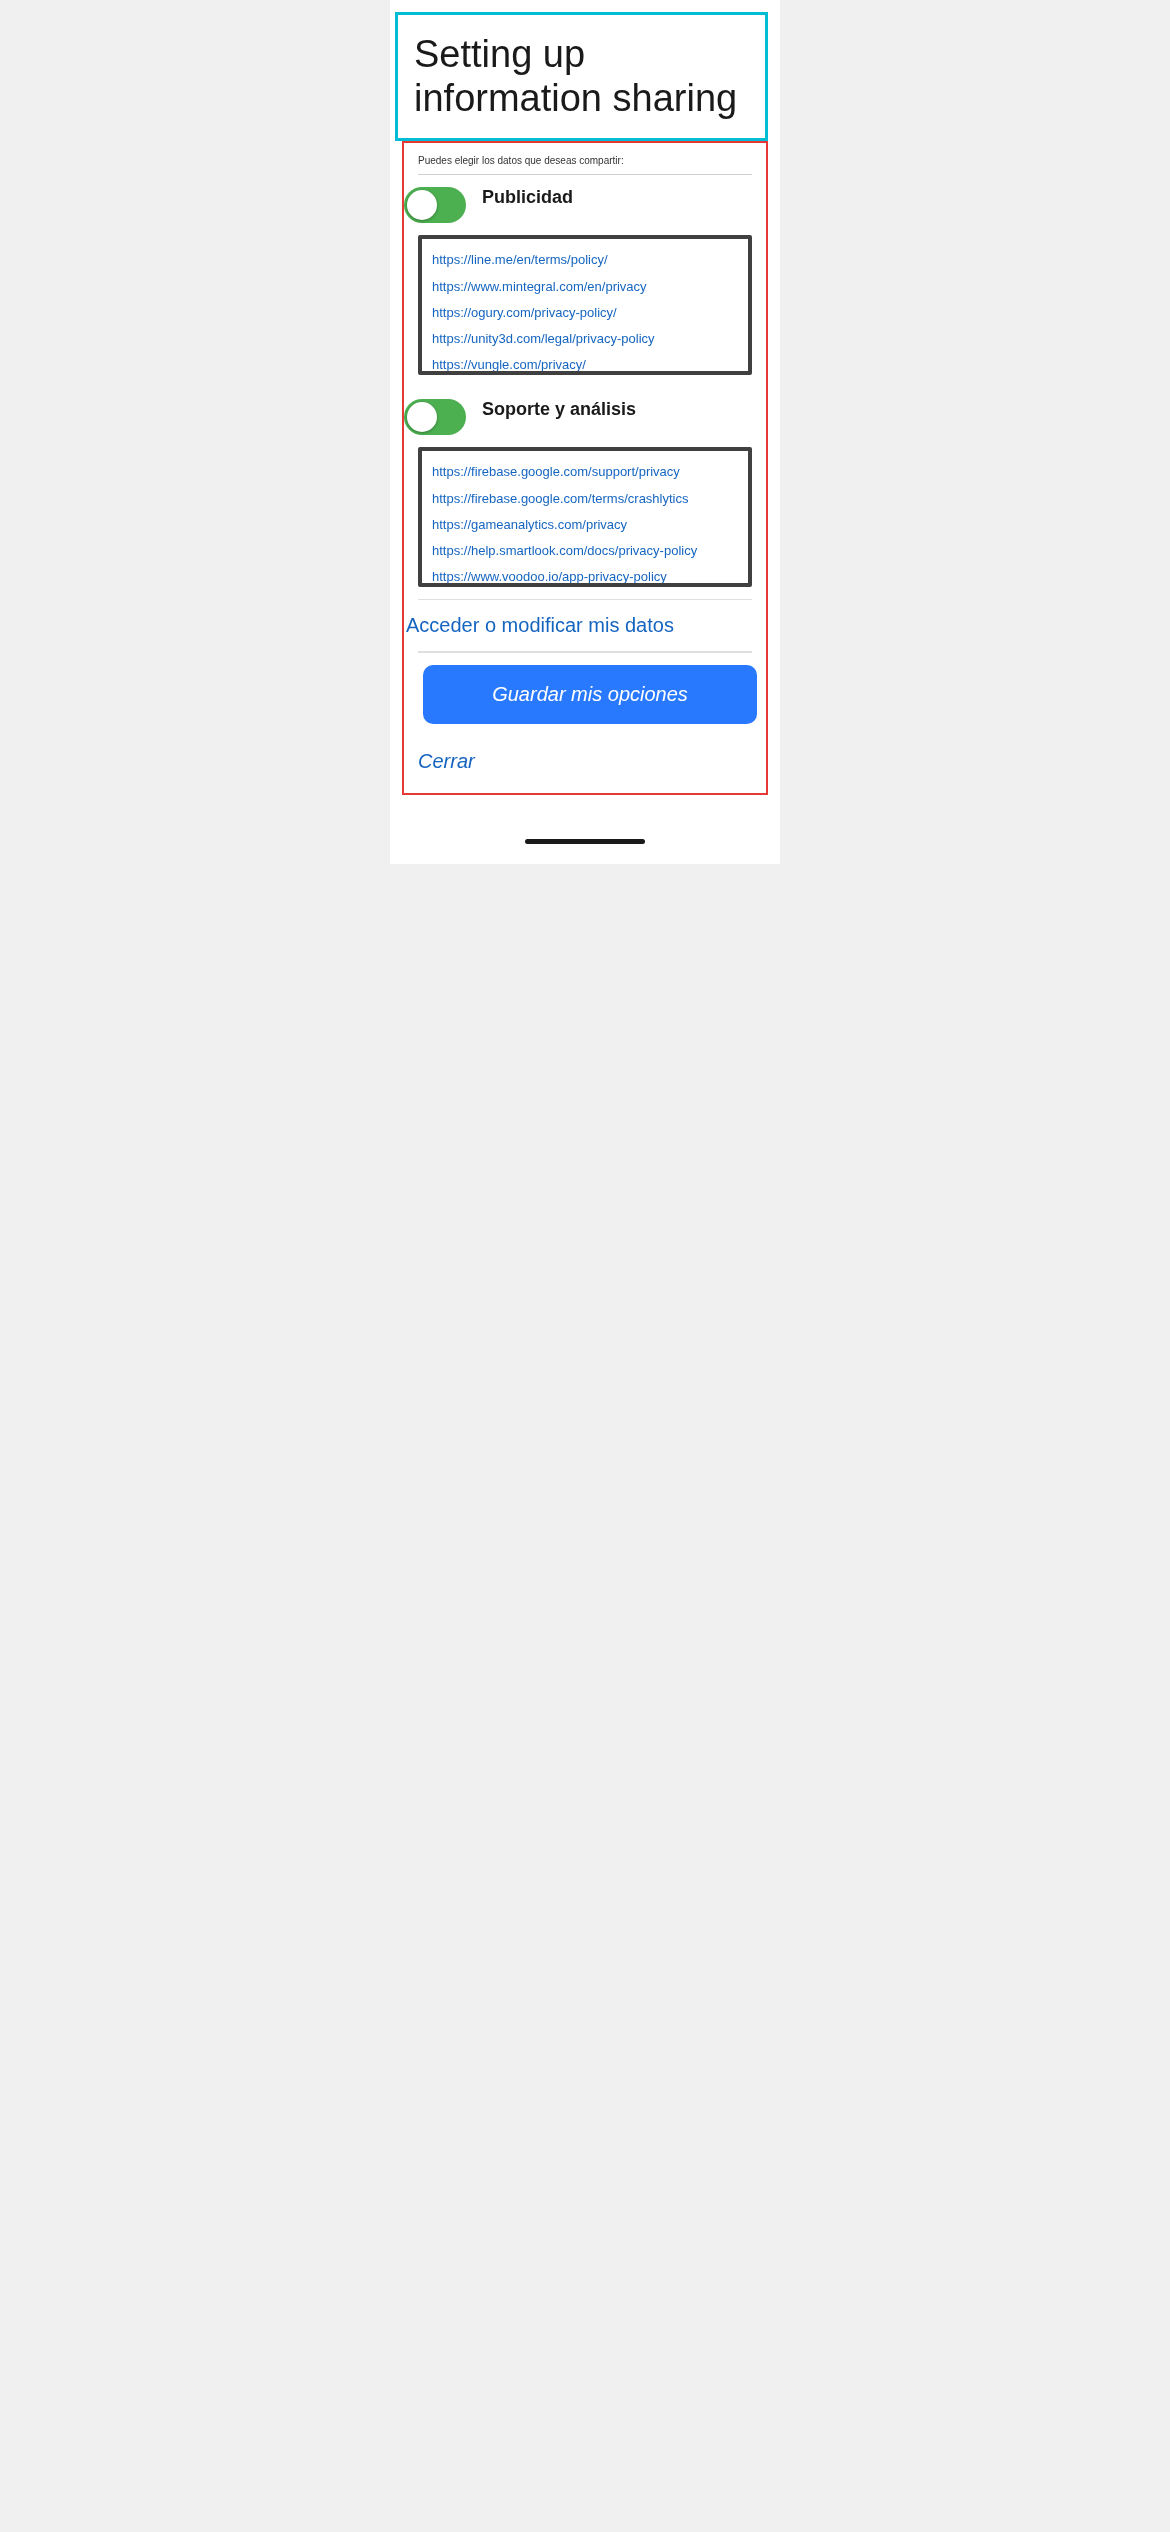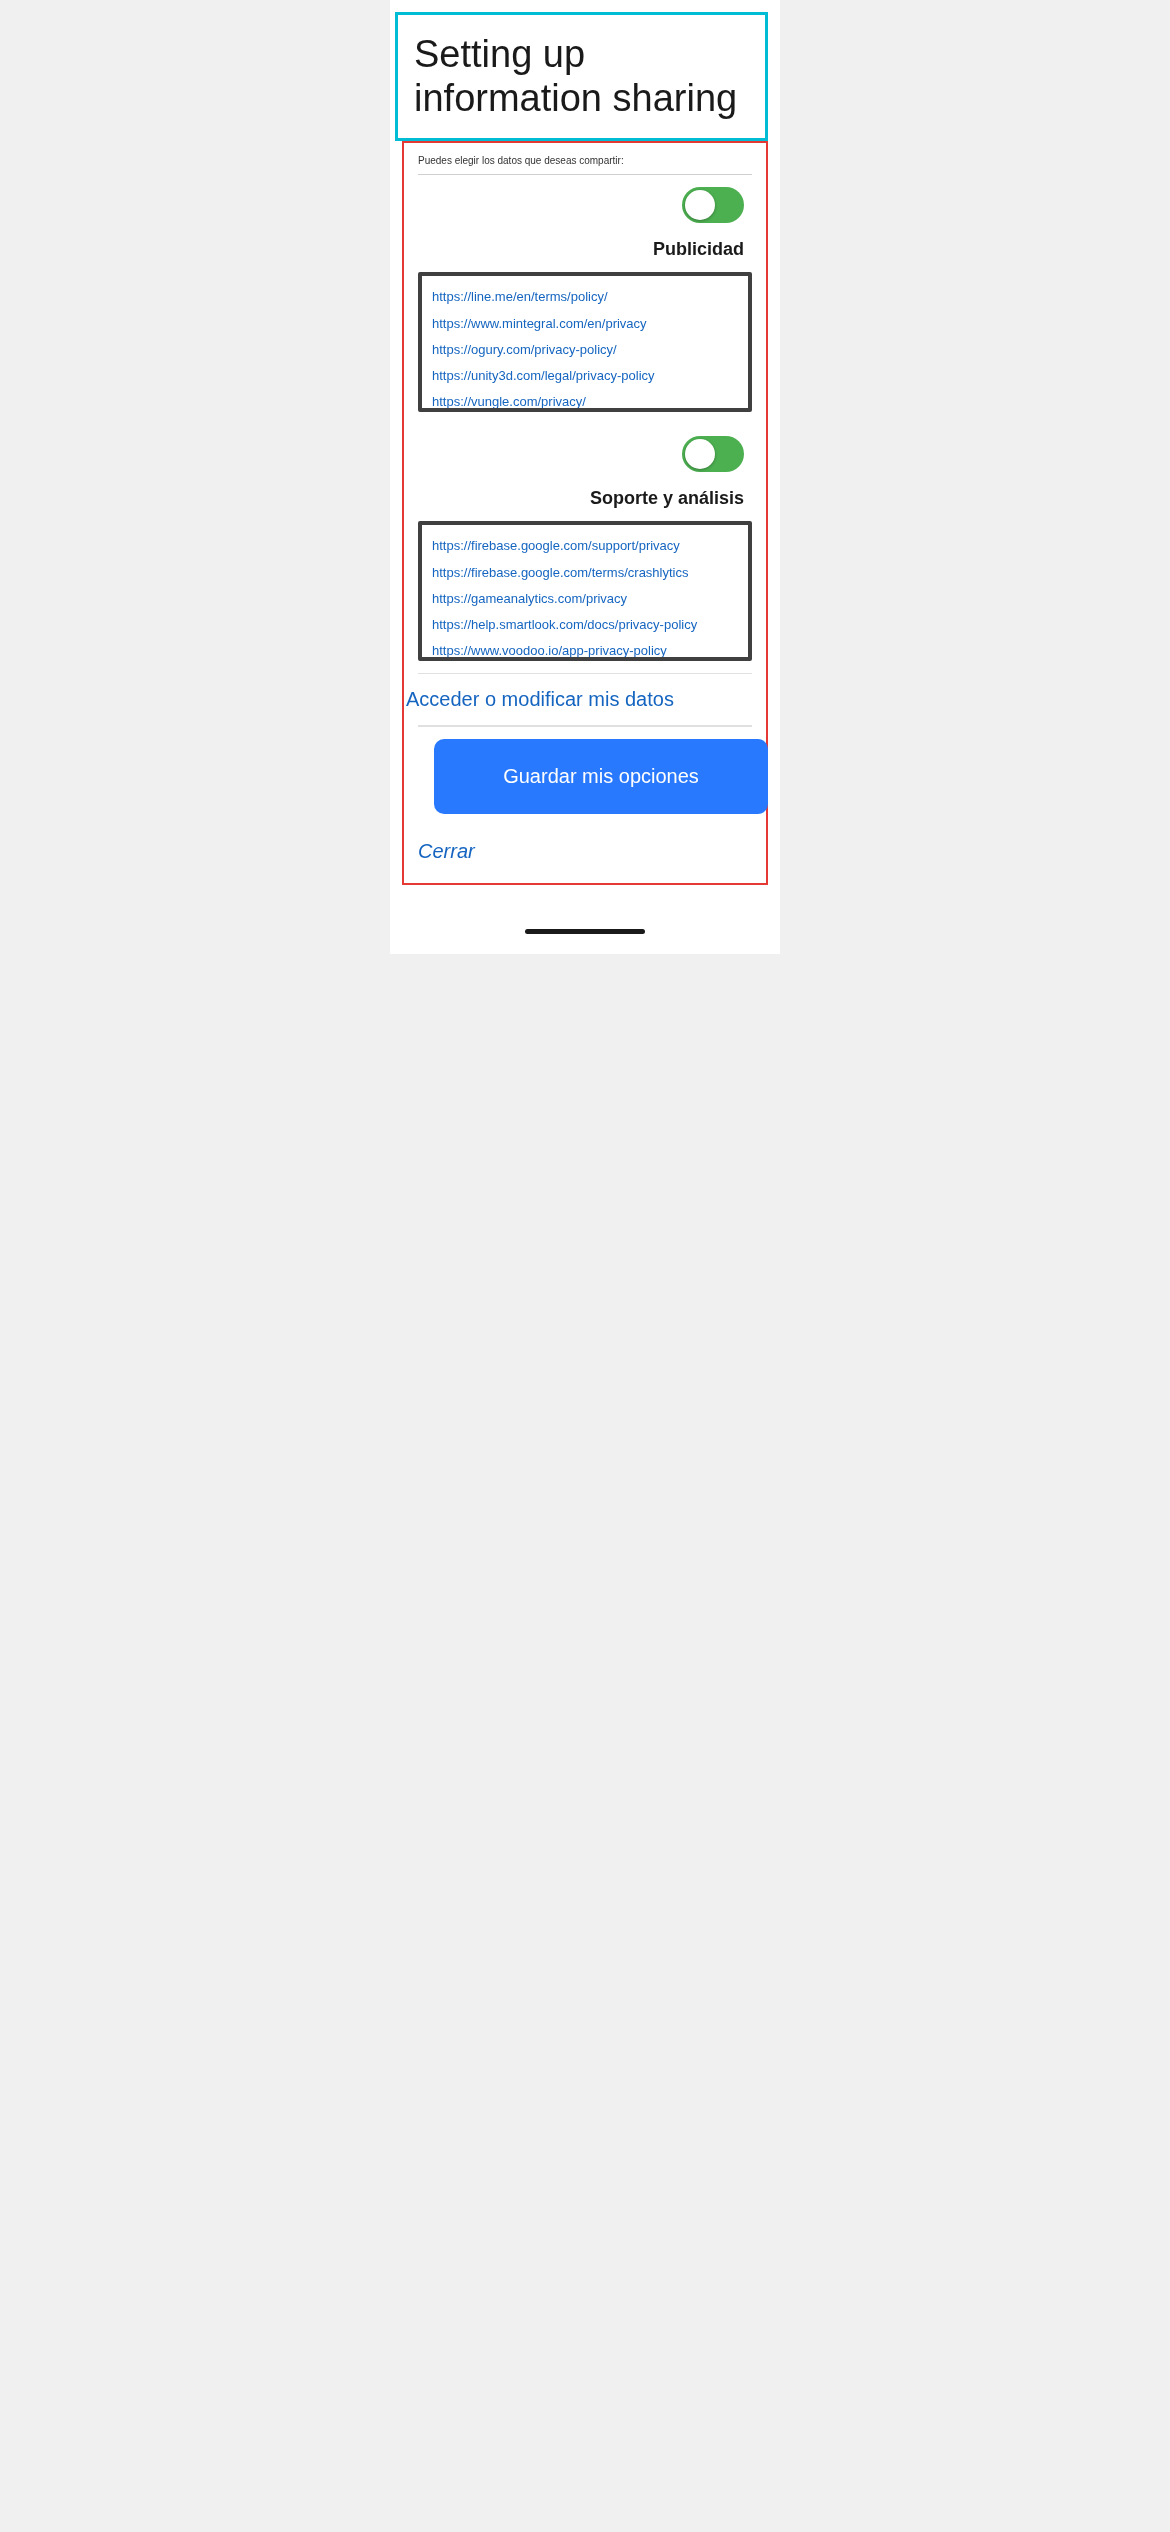--- a/index.html
+++ b/index.html
@@ -54,24 +54,23 @@
 
     .divider {
       height: 1px;
       background: #d0d0d0;
       margin: 0 14px;
     }
 
     
     .toggle-row {
       display: flex;
-      align-items: flex-end;
-      padding: 12px 22px;
+      align-items: flex-start;
+      padding: 12px 0;
       gap: 16px;
-      flex-direction: column;
     }
 
     .toggle-label {
       font-size: 18px;
       font-weight: 700;
       color: #1a1a1a;
     }
 
     
     .toggle-switch {
@@ -158,26 +157,27 @@
     }
 
     
     .save-button {
       display: block;
       background: #2979FF;
       color: #ffffff;
       font-size: 20px;
       font-weight: 400;
       text-align: center;
-      padding: 26px 14px;
+      padding: 18px 14px;
       border-radius: 10px;
-      margin: 12px 30px;
+      margin: 12px 19px;
       border: none;
       cursor: pointer;
       width: calc(100% - 28px);
+      font-style: italic;
     }
 
     
     .close-link {
       display: block;
       color: #1565C0;
       font-size: 20px;
       text-align: left;
       padding: 14px 24px 20px 14px;
       text-decoration: none;

